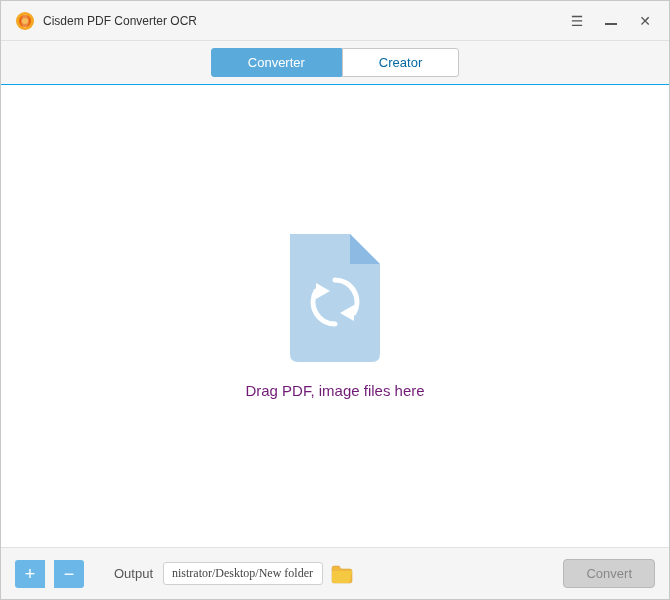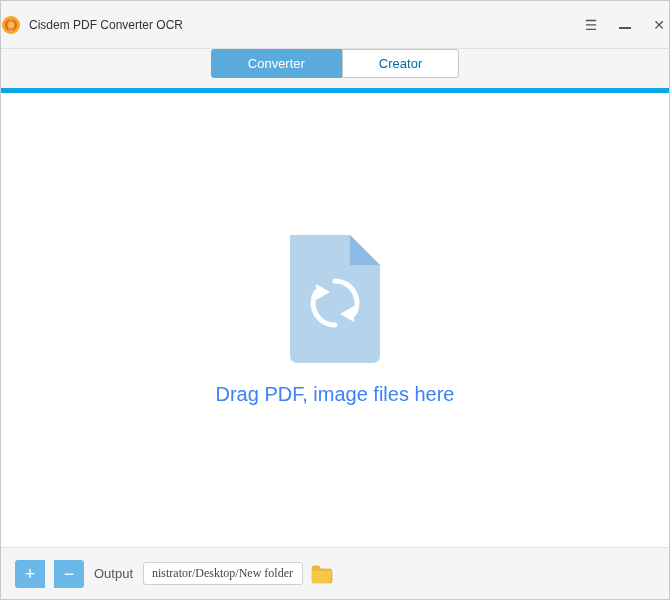--- a/index.html
+++ b/index.html
@@ -17,26 +17,26 @@
       width: 670px;
       height: 600px;
       background: #ffffff;
       border: 1px solid #c8c8c8;
       display: flex;
       flex-direction: column;
     }
 
     
     .titlebar {
-      height: 48px;
+      height: 40px;
       background: #f5f5f5;
       border-bottom: 1px solid #e0e0e0;
       display: flex;
       align-items: center;
-      padding: 0 0;
+      padding: 0 14px;
       flex-shrink: 0;
       user-select: none;
     }
 
     .titlebar-logo {
       width: 20px;
       height: 20px;
       margin-right: 8px;
       flex-shrink: 0;
     }
@@ -63,25 +63,25 @@
       padding: 2px 4px;
       display: flex;
       align-items: center;
     }
 
     
     .tabbar {
       height: 44px;
       background: #f5f5f5;
       display: flex;
-      align-items: flex-start;
+      align-items: center;
       justify-content: center;
       gap: 0;
       flex-shrink: 0;
-      border-bottom: 5px solid #0ea5e9;
+      border-bottom: 1px solid #0ea5e9;
     }
 
     .tab {
       padding: 6px 36px;
       font-size: 13px;
       cursor: pointer;
       border: 1px solid #c8c8c8;
       background: #f5f5f5;
       color: #444;
       border-radius: 0;
@@ -124,22 +124,22 @@
       height: 130px;
       position: relative;
     }
 
     .file-icon svg {
       width: 100%;
       height: 100%;
     }
 
     .drop-text {
-      color: #3b82f6;
-      font-size: 20px;
+      color: #701a75;
+      font-size: 15px;
     }
 
     
     .bottombar {
       height: 52px;
       background: #f5f5f5;
       border-top: 1px solid #e0e0e0;
       display: flex;
       align-items: center;
       padding: 0 14px;
@@ -172,20 +172,21 @@
       color: white;
       font-size: 18px;
       display: flex;
       align-items: center;
       justify-content: center;
       line-height: 1;
       margin-left: -1px;
     }
 
     .output-label {
+      margin-left: 20px;
       color: #555;
       font-size: 13px;
       flex-shrink: 0;
     }
 
     .output-path-container {
       display: flex;
       align-items: center;
       gap: 6px;
     }
@@ -285,15 +286,16 @@
       <button class="folder-icon-btn" title="Browse folder">
         <svg width="22" height="20" viewBox="0 0 22 20" xmlns="http://www.w3.org/2000/svg">
           <path d="M1 4 Q1 2 3 2 L8 2 L10 5 L19 5 Q21 5 21 7 L21 17 Q21 19 19 19 L3 19 Q1 19 1 17 Z" fill="#f0b840" stroke="#d4992a" stroke-width="0.5"></path>
           <path d="M1 7 L21 7 L19 17 Q19 19 17 19 L3 19 Q1 19 1 17 Z" fill="#f5c842"></path>
         </svg>
       </button>
     </div>
 
     <div class="spacer"></div>
 
+    <button class="btn-convert">Convert</button>
   </div>
 
 </div>
 
 </body></html>

